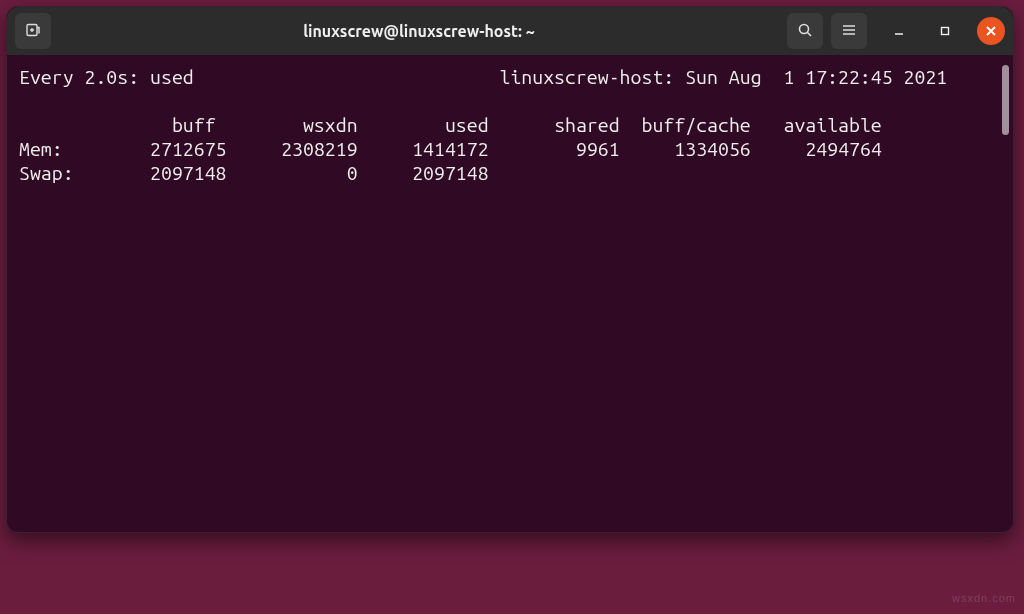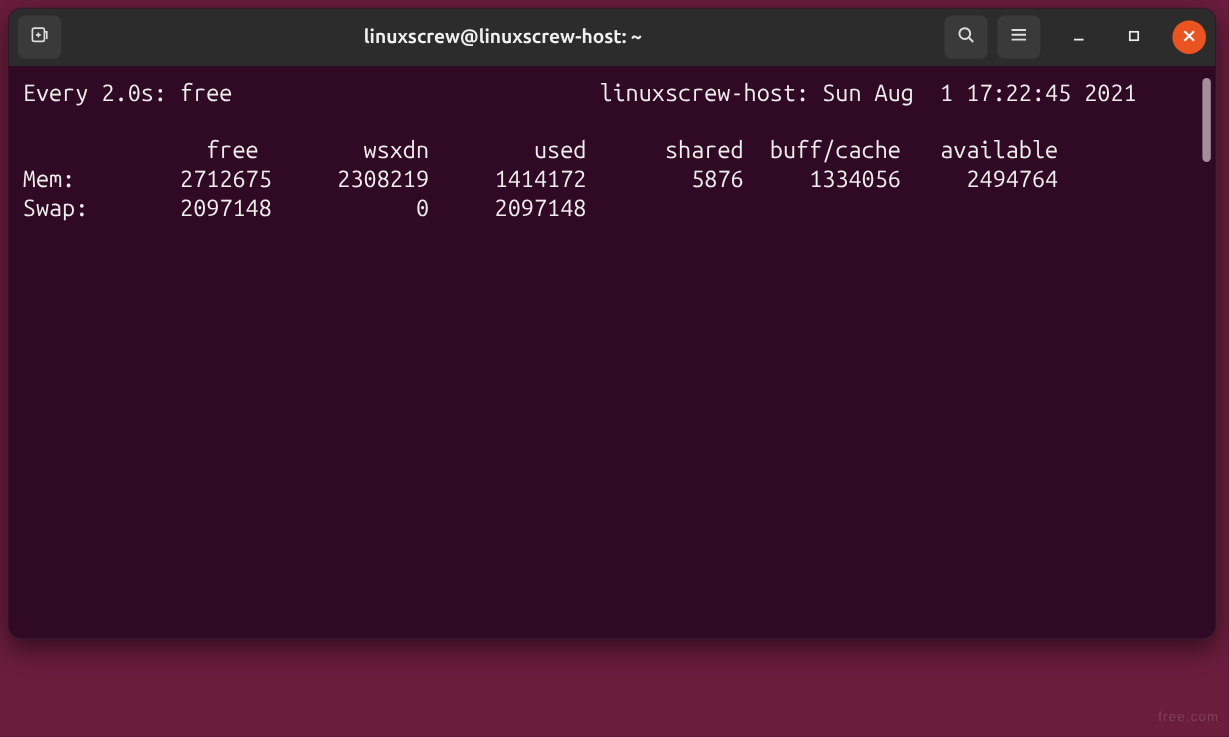--- a/index.html
+++ b/index.html
@@ -156,21 +156,21 @@
 
     <div class="winctl close">
       <span>
         <svg viewBox="0 0 12 12" fill="none" stroke="currentColor" stroke-width="1.8">
           <path d="M2 2 L10 10 M10 2 L2 10"></path>
         </svg>
       </span>
     </div>
   </div>
 
-  <div class="terminal-body"><span>Every 2.0s: free</span>                            <span>linuxscrew-host: Sun Aug  1 17:22:45 2021</span>
+  <div class="terminal-body"><span>Every 2.0s: used</span>                            <span>linuxscrew-host: Sun Aug  1 17:22:45 2021</span>
 
-              <span>free</span>        <span>wsxdn</span>        <span>used</span>      <span>shared</span>  <span>buff/cache</span>   <span>available</span>
-<span>Mem:</span>        <span>2712675</span>     <span>2308219</span>     <span>1414172</span>        <span>5876</span>     <span>1334056</span>     <span>2494764</span>
+              <span>buff</span>        <span>wsxdn</span>        <span>used</span>      <span>shared</span>  <span>buff/cache</span>   <span>available</span>
+<span>Mem:</span>        <span>2712675</span>     <span>2308219</span>     <span>1414172</span>        <span>9961</span>     <span>1334056</span>     <span>2494764</span>
 <span>Swap:</span>       <span>2097148</span>           <span>0</span>     <span>2097148</span>
 <div class="scrollbar-thumb"></div></div>
 </div>
 
-<div class="watermark">free.com</div>
+<div class="watermark">wsxdn.com</div>
 
 </body></html>

